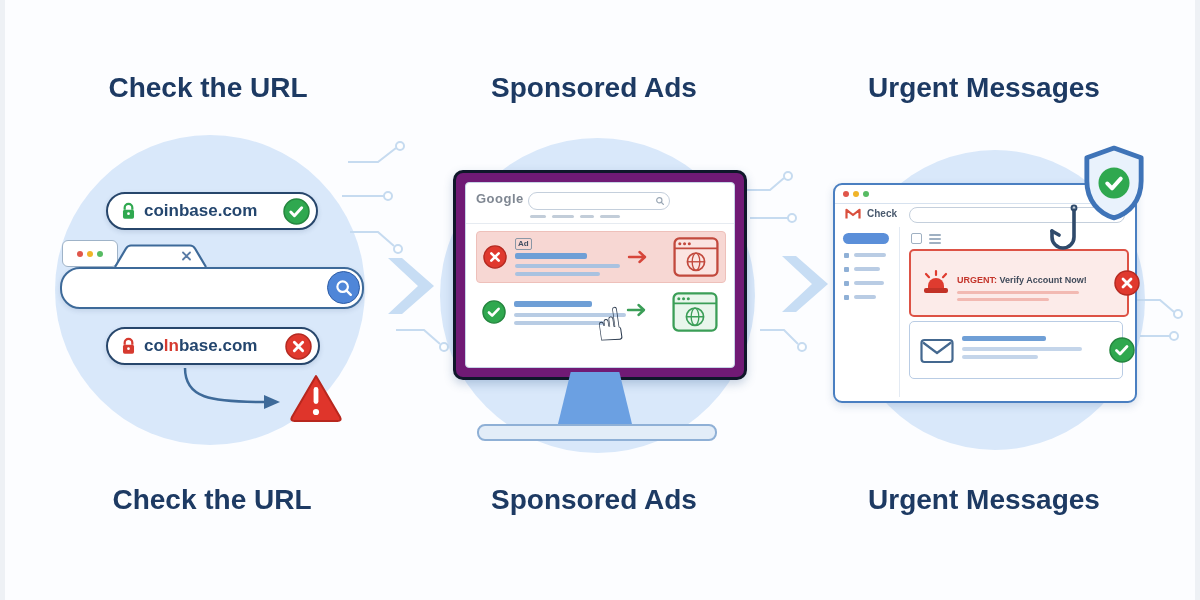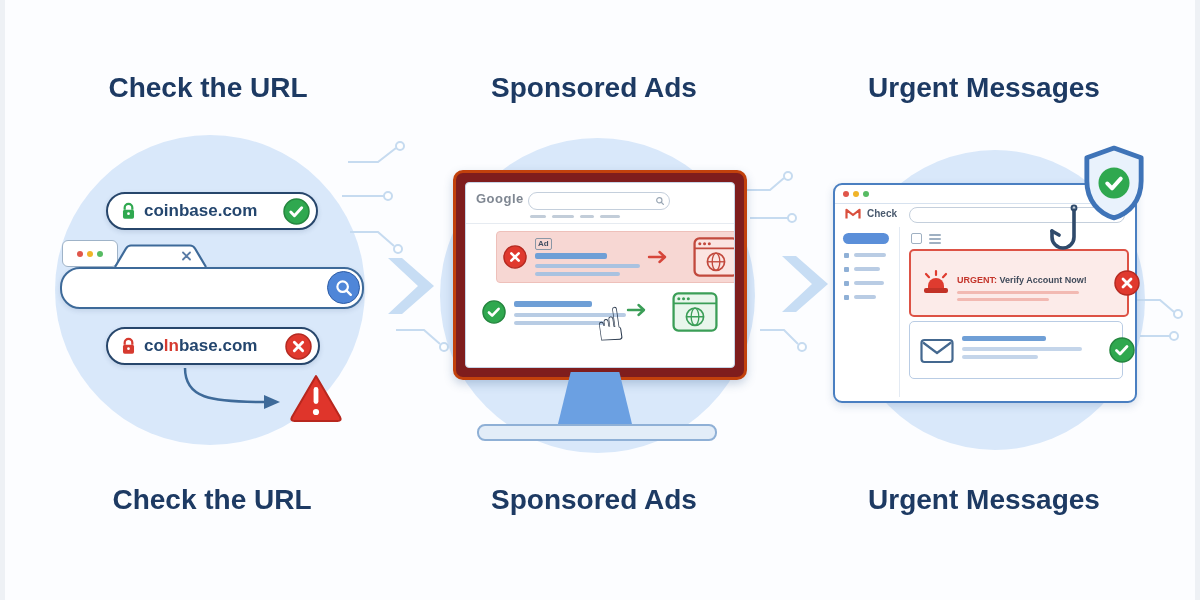--- a/index.html
+++ b/index.html
@@ -16,27 +16,27 @@
         padding:0 6px 0 12px;box-sizing:border-box;z-index:3;}
   .pill .domain{font-size:17px;font-weight:700;color:#24466e;white-space:nowrap;flex:1;}
   .typo{color:#d63a2f;}
   .dotbox{position:absolute;display:flex;align-items:center;justify-content:center;gap:4px;
           background:#fff;border:1.8px solid #9fb3c8;border-radius:6px;z-index:3;}
   .dot{width:6px;height:6px;border-radius:50%;}
   .searchbar{position:absolute;background:#fff;border:2.5px solid #3e6a99;border-radius:20px;z-index:2;
              box-shadow:0 2px 5px rgba(29,58,99,.12);}
   .searchbtn{position:absolute;right:2px;top:2px;width:31px;height:31px;border-radius:50%;
              background:#4f86d8;border:1.5px solid #2e5da6;display:flex;align-items:center;justify-content:center;}
-  .monitor{position:absolute;background:#7f1d1d;border:3px solid #c2410c;border-radius:10px;
+  .monitor{position:absolute;background:#701a75;border:3px solid #0f172a;border-radius:10px;
            box-shadow:0 4px 10px rgba(43,84,135,.25);}
   .screen{position:absolute;inset:9px;background:#fff;border:1px solid #c6d4e6;border-radius:4px;overflow:hidden;}
   .glogo{position:absolute;left:10px;top:8px;font-size:13px;font-weight:700;color:#7f8792;letter-spacing:.5px;}
   .mini-search{position:absolute;border:1.2px solid #c4cfdc;border-radius:9px;background:#fff;}
   .bar{position:absolute;border-radius:2px;}
-  .adcard{position:absolute;background:#f7d7d3;border:1px solid #eec0ba;border-radius:4px;margin-left:20px;}
+  .adcard{position:absolute;background:#f7d7d3;border:1px solid #eec0ba;border-radius:4px;}
   .adbadge{position:absolute;font-size:8px;font-weight:700;color:#445063;border:1px solid #8a97a6;
            border-radius:2px;padding:0 2px;line-height:10px;}
   .neck{position:absolute;background:#6ba0e2;clip-path:polygon(18% 0,82% 0,100% 100%,0 100%);}
   .mbase{position:absolute;background:#e3edf8;border:2.5px solid #8fb0d6;border-radius:8px;}
   .cursor{position:absolute;font-family:"DejaVu Sans",sans-serif;font-size:46px;color:#2b3a4e;
           transform:rotate(-8deg);z-index:4;}
   .mailwin{position:absolute;background:#fff;border:2.5px solid #4a7fc1;border-radius:9px;
            box-shadow:0 3px 8px rgba(43,84,135,.18);z-index:2;}
   .mail-topbar{position:absolute;left:0;top:0;right:0;height:18px;border-bottom:1px solid #d7e2ef;
                display:flex;align-items:center;gap:4px;padding-left:8px;}

